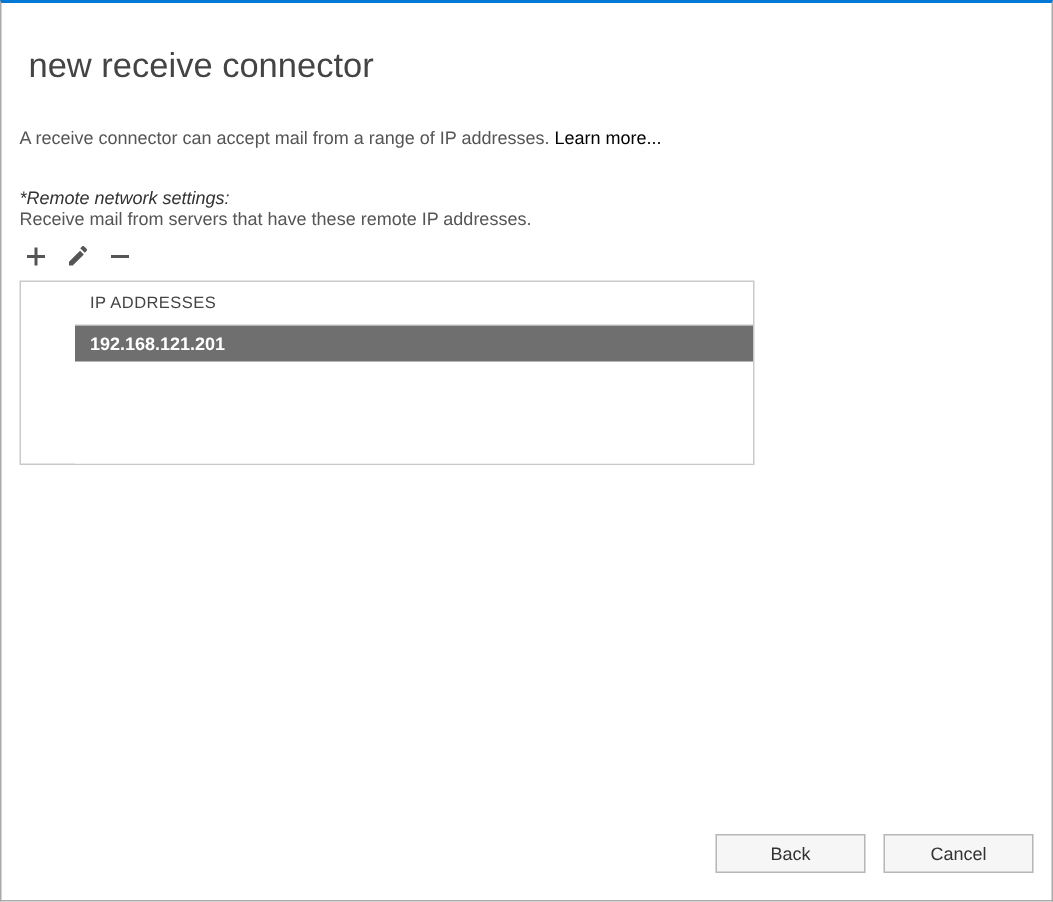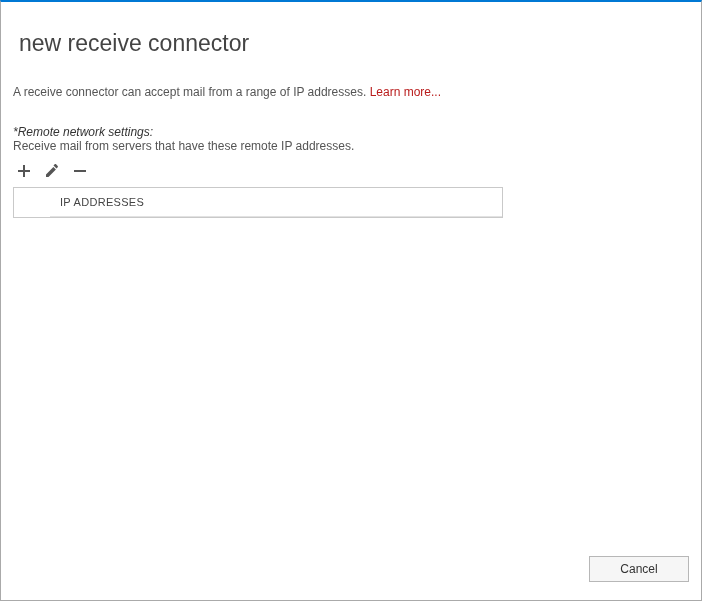--- a/index.html
+++ b/index.html
@@ -19,21 +19,21 @@
       font-size: 23px;
       font-weight: 300;
       color: #444;
       margin: 10px 0 28px 6px;
     }
     .intro {
       color: #555;
       font-size: 12px;
       margin-bottom: 2px;
     }
-    .intro a { color: #b91c1c; text-decoration: none; }
+    .intro a { color: #000000; text-decoration: none; }
     .section-label {
       margin-top: 26px;
       color: #333;
       font-size: 12px;
       font-style: italic;
     }
     .section-desc {
       color: #555;
       font-size: 12px;
       margin-bottom: 10px;
@@ -120,17 +120,21 @@
     <span>
       <svg viewBox="0 0 16 16">
           <rect x="2" y="7" width="12" height="2" fill="#555"></rect>
         </svg>
     </span>
   </div>
 </div>
 
 <div class="grid">
   <div class="grid-header">IP ADDRESSES</div>
+  <div class="grid-body">
+    <div class="grid-row">192.168.121.201</div>
+  </div>
 </div>
 
 <div class="footer">
+  <button class="btn">Back</button>
   <button class="btn">Cancel</button>
 </div>
 
 </body></html>

